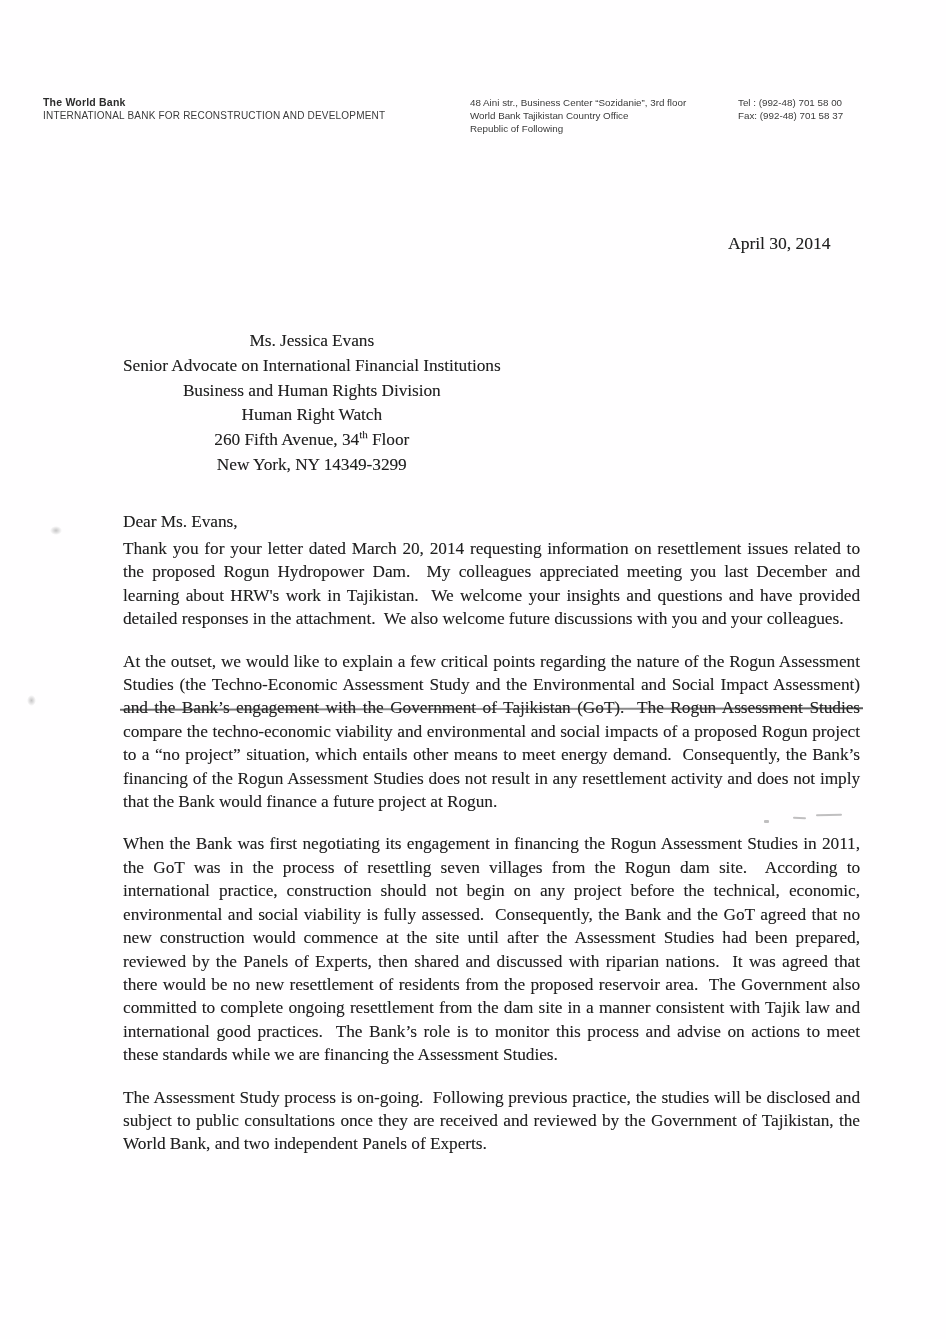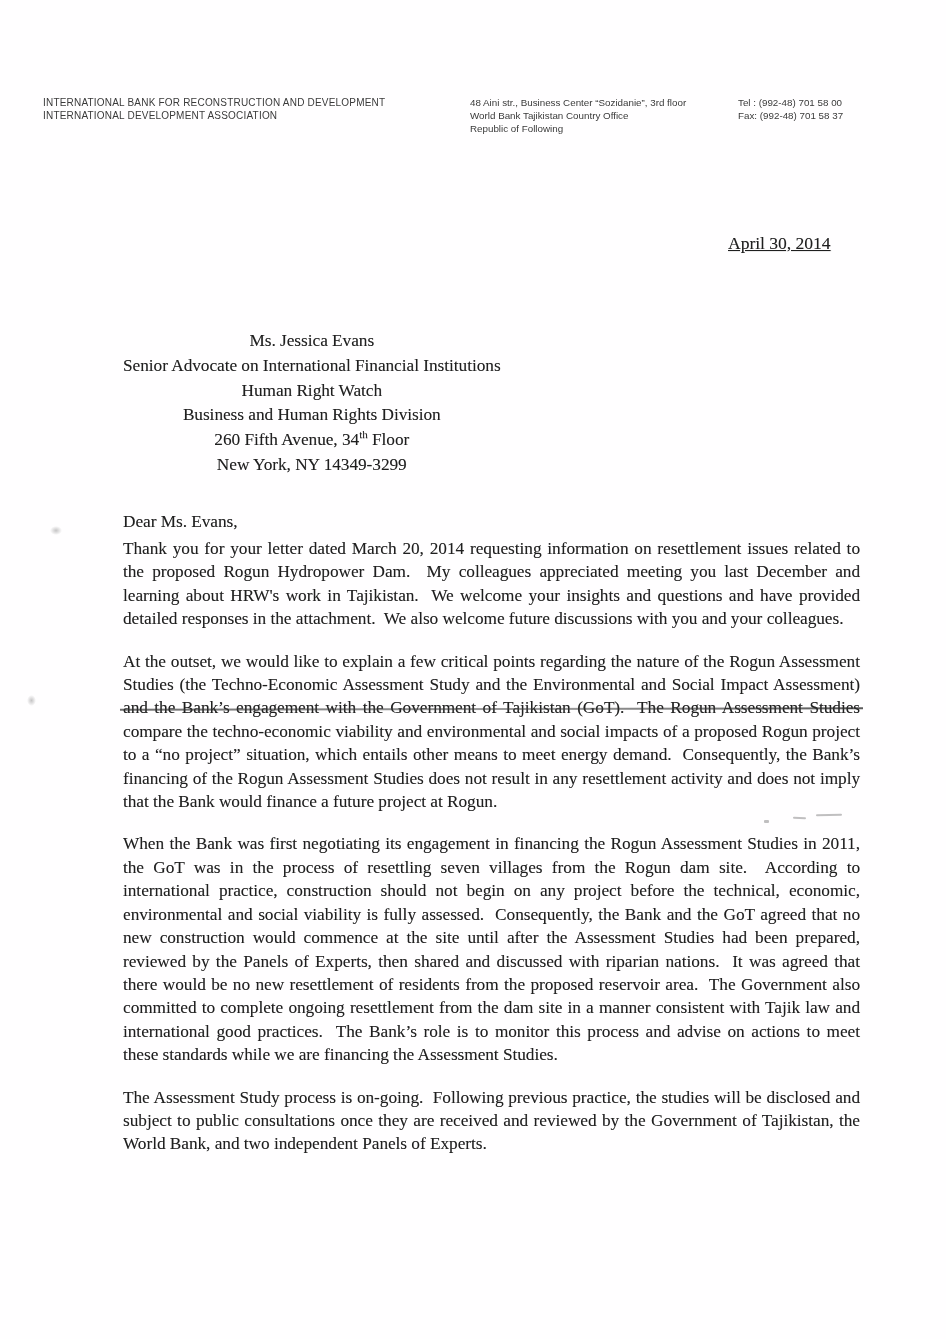--- a/index.html
+++ b/index.html
@@ -24,21 +24,21 @@
   }
   .lh-left  { position:absolute; left:0;    top:0; width:400px; font-size:10px; line-height:13px; letter-spacing:.2px; }
   .lh-left .org { font-weight:bold; font-size:10.5px; color:#2b2b2b; }
   .lh-mid   { position:absolute; left:427px; top:0; width:285px; font-size:9.8px; line-height:13px; }
   .lh-right { position:absolute; left:695px; top:0; width:220px; font-size:9.8px; line-height:13px; }
   .lh-line { white-space:nowrap; }
 
   
   .ink { text-shadow:0.25px 0.25px 0.5px rgba(20,20,20,0.35); }
 
-  .date { position:absolute; top:233px; left:728px; font-size:17.5px;text-decoration:underline; }
+  .date { position:absolute; top:233px; left:728px; font-size:17.5px; }
 
   .recipient { position:absolute; top:329px; left:123px; font-size:17.2px; line-height:24.8px;text-align:center; }
   .recipient sup { font-size:11px; line-height:0; }
 
   .salutation { position:absolute; top:512px; left:123px; font-size:17.2px; }
 
   .body-text {
     position:absolute; top:537px; left:123px; width:737px;
     font-size:17.2px; line-height:23.4px;
     text-align:justify;
@@ -67,41 +67,41 @@
   .dash-b { left:816px; top:814px; width:26px; transform:rotate(-1deg); }
   .dash-c { left:764px; top:820px; width:5px; height:3px; }
 </style>
 </head>
 <body>
 
 <div class="page">
 
   <div class="letterhead">
     <div class="lh-left">
+      <div class="org lh-line">The World Bank</div>
       <div class="lh-line">INTERNATIONAL BANK FOR RECONSTRUCTION AND DEVELOPMENT</div>
-      <div class="lh-line">INTERNATIONAL DEVELOPMENT ASSOCIATION</div>
     </div>
     <div class="lh-mid">
       <div class="lh-line">48 Aini str., Business Center “Sozidanie”, 3rd floor</div>
       <div class="lh-line">World Bank Tajikistan Country Office</div>
       <div class="lh-line">Republic of Following</div>
     </div>
     <div class="lh-right">
       <div class="lh-line">Tel : (992-48) 701 58 00</div>
       <div class="lh-line">Fax: (992-48) 701 58 37</div>
     </div>
   </div>
 
   <div class="date ink">April 30, 2014</div>
 
   <div class="recipient ink">
     <div>Ms. Jessica Evans</div>
     <div>Senior Advocate on International Financial Institutions</div>
+    <div>Business and Human Rights Division</div>
     <div>Human Right Watch</div>
-    <div>Business and Human Rights Division</div>
     <div><span>260 Fifth Avenue, 34</span><sup>th</sup><span> Floor</span></div>
     <div>New York, NY 14349-3299</div>
   </div>
 
   <div class="salutation ink">Dear Ms. Evans,</div>
 
   <div class="body-text ink">
     <p>Thank you for your letter dated March 20, 2014 requesting information on resettlement issues related to the proposed Rogun Hydropower Dam.  My colleagues appreciated meeting you last December and learning about HRW's work in Tajikistan.  We welcome your insights and questions and have provided detailed responses in the attachment.  We also welcome future discussions with you and your colleagues.</p>
     <div class="para-wrap">
       <p>At the outset, we would like to explain a few critical points regarding the nature of the Rogun Assessment Studies (the Techno-Economic Assessment Study and the Environmental and Social Impact Assessment) and the Bank’s engagement with the Government of Tajikistan (GoT).  The Rogun Assessment Studies compare the techno-economic viability and environmental and social impacts of a proposed Rogun project to a “no project” situation, which entails other means to meet energy demand.  Consequently, the Bank’s financing of the Rogun Assessment Studies does not result in any resettlement activity and does not imply that the Bank would finance a future project at Rogun.</p>

